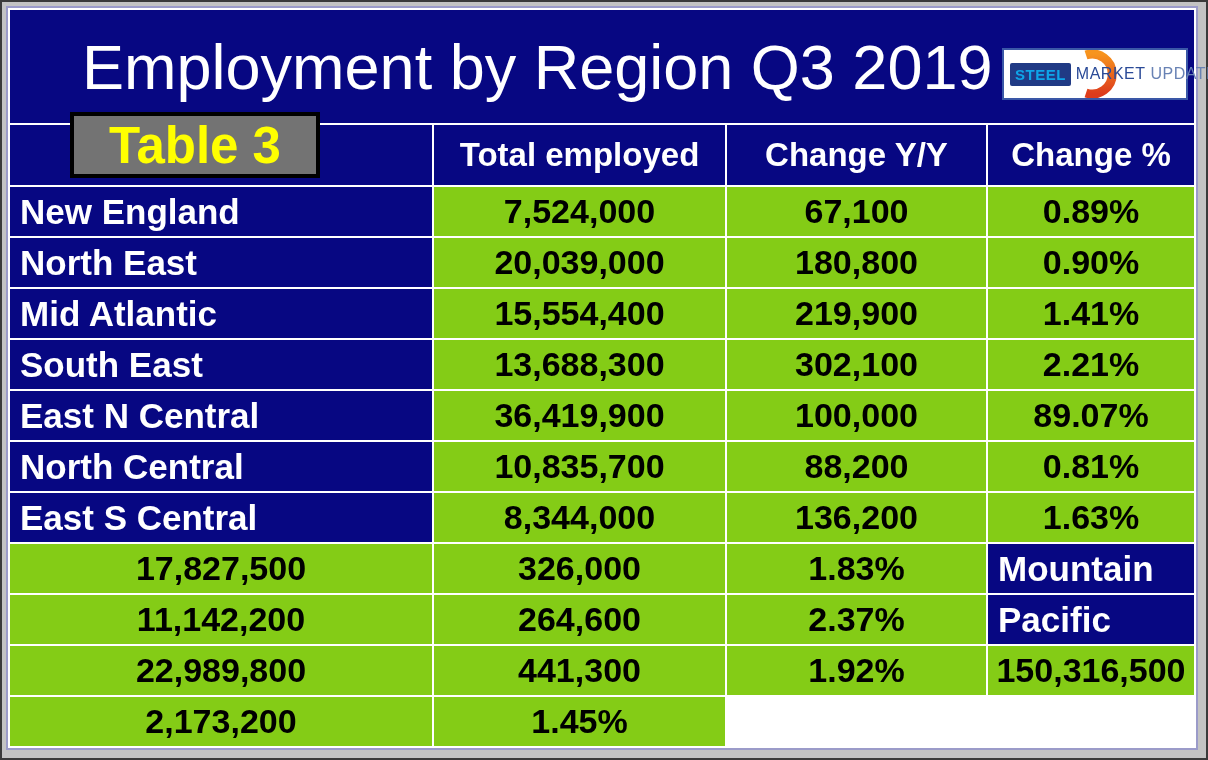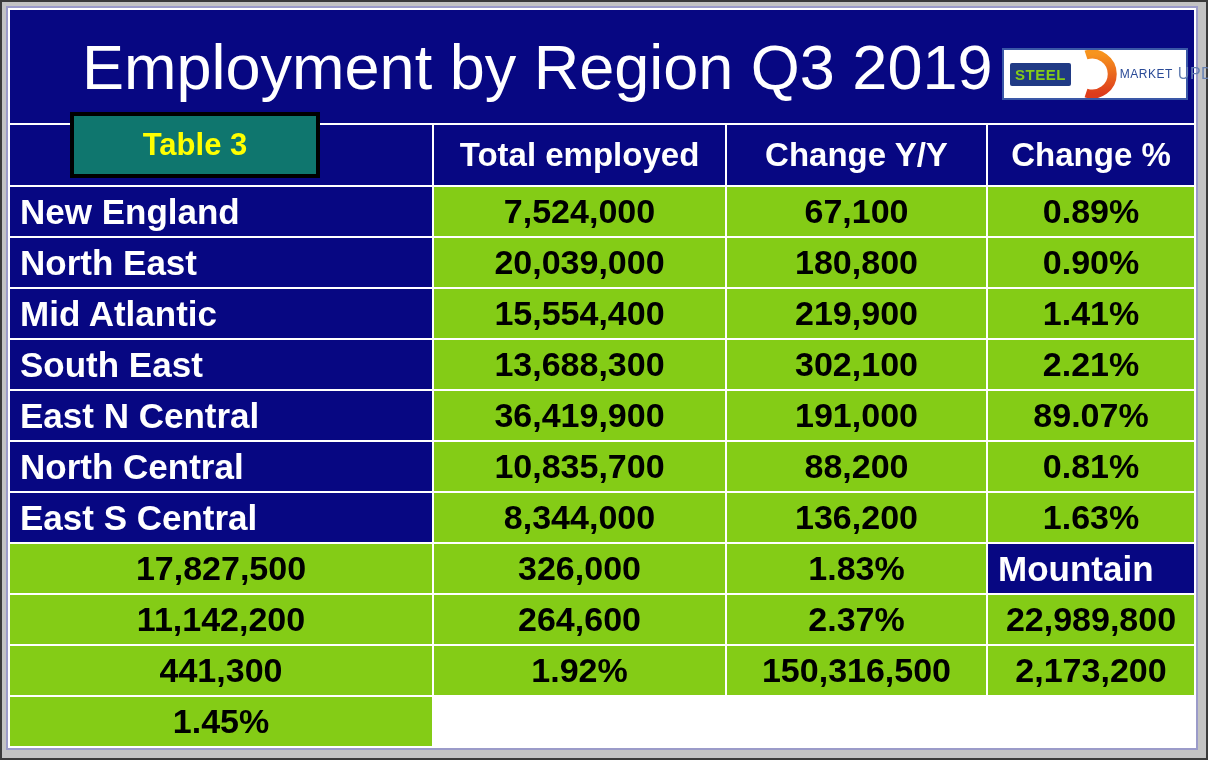--- a/index.html
+++ b/index.html
@@ -43,25 +43,25 @@
     border:2px solid #3a57a7;
     box-sizing:border-box;
   }
   .logo svg { position:absolute; left:30px; top:0; }
   .logo-text {
     position:absolute; left:6px; top:0; height:48px;
     display:flex; align-items:center; gap:5px;
     white-space:nowrap;
   }
   .logo-steel {
-    background:#203a85; color:#84cc16;
+    background:#203a85; color:#0ea5e9;
     font-size:15px; font-weight:bold; letter-spacing:0.5px;
     padding:3px 5px; border-radius:2px;
   }
-  .logo-market { color:#2a4a97; font-size:12px; letter-spacing:0.5px;margin-left:44px; }
+  .logo-market { color:#2a4a97; font-size:16px; letter-spacing:0.5px; }
   .logo-update { color:#6882b4; font-size:16px; letter-spacing:0.5px; }
   
   .grid {
     display:grid;
     grid-template-columns:422px 291px 259px 206px;
     grid-template-rows:60px repeat(11, 49px);
     gap:2px;
     background:#ffffff;
     width:1184px;
   }
@@ -81,24 +81,24 @@
   .val {
     background:#84cc16; color:#000000;
     font-weight:bold; font-size:34px;
     justify-content:center;
   }
   
   .table-badge {
     position:absolute; left:60px; top:102px;
     width:250px; height:66px;
     box-sizing:border-box;
-    background:#0f766e;
+    background:#737373;
     border:4px solid #000000;
     color:#ffff00;
-    font-size:31px; font-weight:bold;
+    font-size:51px; font-weight:bold;
     display:flex; align-items:center; justify-content:center;
     z-index:5;
     text-align:right;
   }
 </style>
 </head>
 <body>
 
 <div class="frame">
   <div class="panel">
@@ -148,21 +148,21 @@
       <div class="cell val">219,900</div>
       <div class="cell val">1.41%</div>
 
       <div class="cell region">South East</div>
       <div class="cell val">13,688,300</div>
       <div class="cell val">302,100</div>
       <div class="cell val">2.21%</div>
 
       <div class="cell region">East N Central</div>
       <div class="cell val">36,419,900</div>
-      <div class="cell val">191,000</div>
+      <div class="cell val">100,000</div>
       <div class="cell val">89.07%</div>
 
       <div class="cell region">North Central</div>
       <div class="cell val">10,835,700</div>
       <div class="cell val">88,200</div>
       <div class="cell val">0.81%</div>
 
       <div class="cell region">East S Central</div>
       <div class="cell val">8,344,000</div>
       <div class="cell val">136,200</div>
@@ -170,20 +170,21 @@
 
       <div class="cell val">17,827,500</div>
       <div class="cell val">326,000</div>
       <div class="cell val">1.83%</div>
 
       <div class="cell region">Mountain</div>
       <div class="cell val">11,142,200</div>
       <div class="cell val">264,600</div>
       <div class="cell val">2.37%</div>
 
+      <div class="cell region">Pacific</div>
       <div class="cell val">22,989,800</div>
       <div class="cell val">441,300</div>
       <div class="cell val">1.92%</div>
 
       <div class="cell val">150,316,500</div>
       <div class="cell val">2,173,200</div>
       <div class="cell val">1.45%</div>
     </div>
 
   </div>

